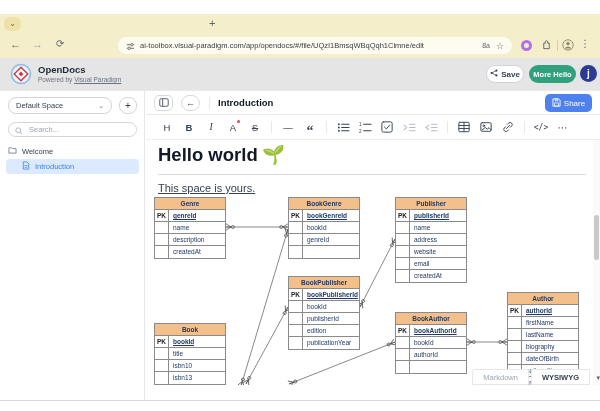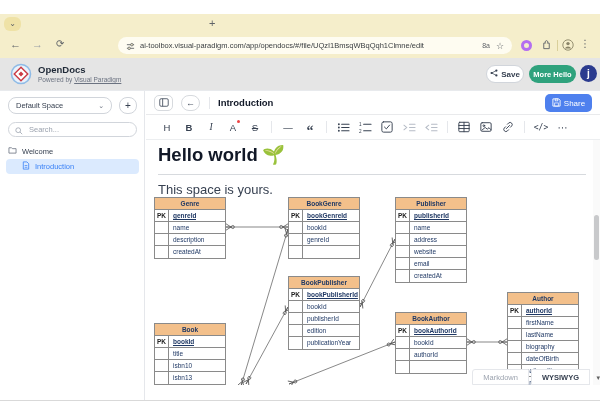--- a/index.html
+++ b/index.html
@@ -75,21 +75,21 @@
   .tb-strikethrough{text-decoration:line-through;}
   .tb-text-color .dot{position:absolute;right:2px;top:2px;width:3px;height:3px;border-radius:50%;background:#ef4444;}
   .tb-blockquote{font-size:14px;line-height:6px;padding-top:7px;font-family:"Liberation Serif",serif;font-weight:bold;}
   .tb-code{font-size:8px;font-family:"DejaVu Sans Mono",monospace;}
   .tb-more{font-size:10px;letter-spacing:1px;}
   .muted{color:#b6bcc6;}
 
   .content{position:absolute;left:0;top:49px;width:454px;height:245px;background:#fff;overflow:hidden;}
   .h1{position:absolute;left:12px;top:4px;font-size:18.5px;font-weight:bold;color:#111827;}
   .hrule{position:absolute;left:12px;top:34px;width:428px;height:0;border-top:1.5px solid #d7dade;}
-  .intro-text{position:absolute;left:12px;top:42px;font-size:13px;color:#374151;}
+  .intro-text{position:absolute;left:12px;top:42px;font-size:11px;color:#374151;text-decoration:underline;}
 
   .er-diagram{position:absolute;left:0;top:0;width:448px;height:245px;}
   .er-svg{position:absolute;left:0;top:0;}
   .entity{position:absolute;border:1px solid #8a8a8a;background:#fff;box-sizing:border-box;font-size:6.5px;color:#1f3864;}
   .ent-header{height:12px;background:#f3c08b;border-bottom:1px solid #8a8a8a;font-weight:bold;text-align:center;line-height:12px;box-sizing:border-box;}
   .ent-row{height:12px;display:flex;border-bottom:1px solid #8a8a8a;box-sizing:border-box;}
   .ent-row:last-child{border-bottom:none;}
   .ent-key{width:14px;border-right:1px solid #8a8a8a;text-align:center;line-height:11px;font-weight:bold;color:#222;box-sizing:border-box;flex:none;}
   .ent-attr{padding-left:4px;line-height:11px;white-space:nowrap;overflow:hidden;}
   .ent-attr.pk{text-decoration:underline;font-weight:bold;}

